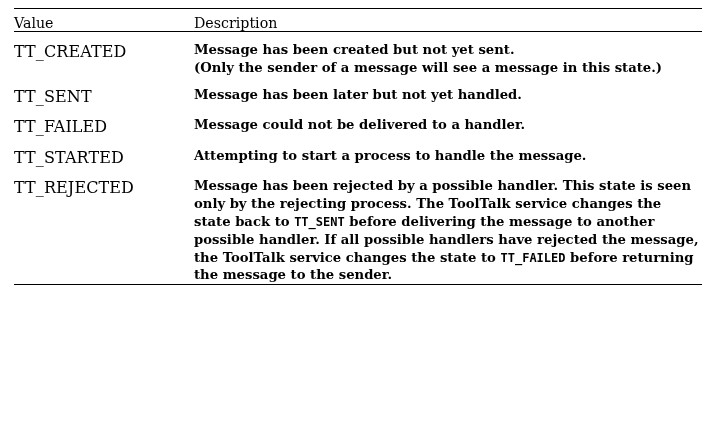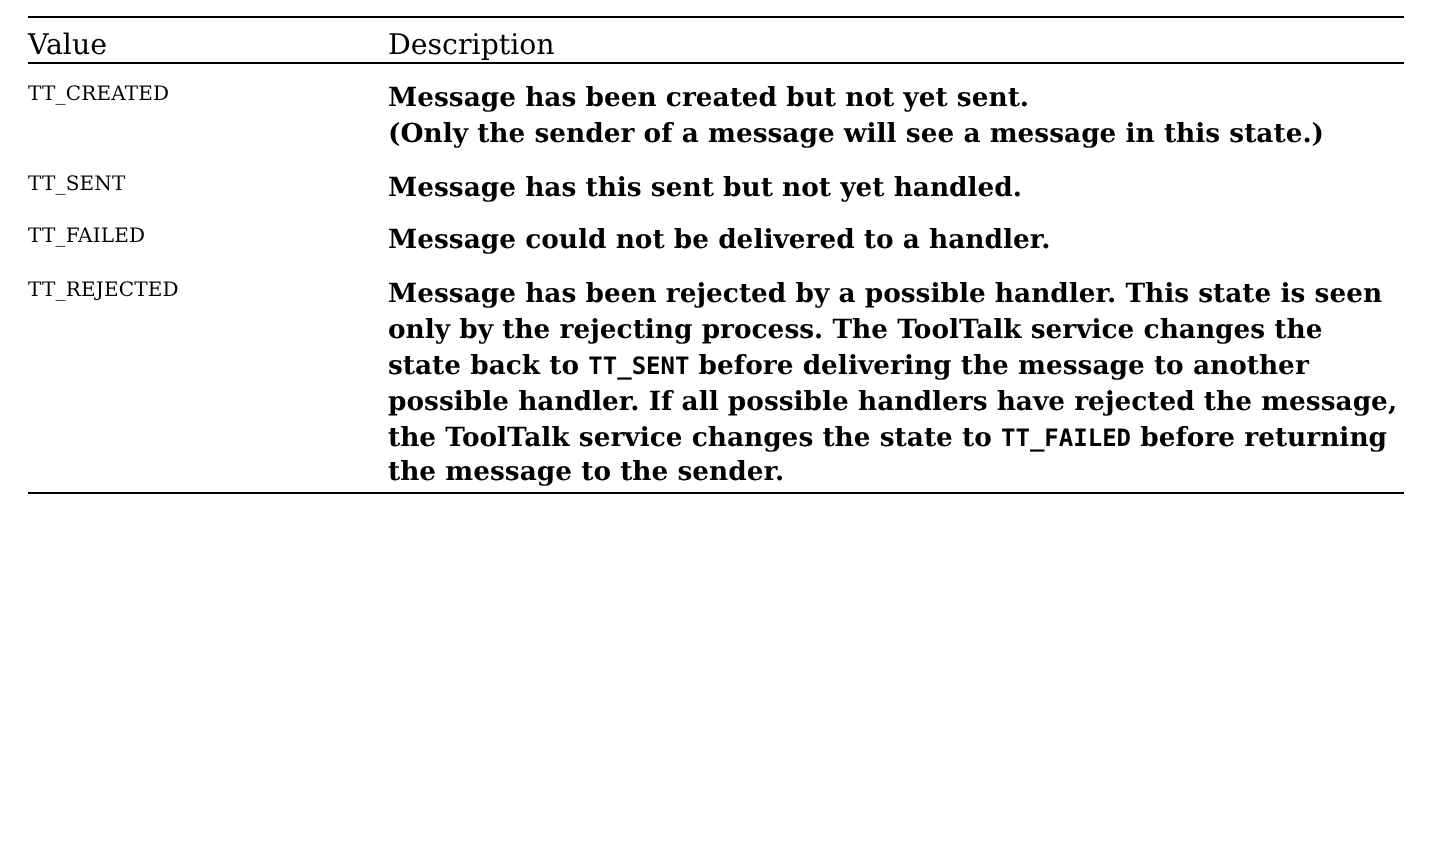--- a/index.html
+++ b/index.html
@@ -72,21 +72,21 @@
   .desc-line {
     display: block;
     font-weight: bold;
   }
   code, .mono {
     font-family: "DejaVu Sans Mono", monospace;
     font-size: 12px;
   }
   .val {
     font-family: "DejaVu Serif", serif;
-    font-size: 10px;
+    font-size: 16px;
     letter-spacing: 0.1px;
   }
 </style>
 </head>
 <body>
 
 <div class="page">
   <table class="spec">
     <tbody>
       <tr class="hdr-top">
@@ -106,33 +106,39 @@
         <td class="col-value val">TT_CREATED</td>
         <td>
           <span class="desc-line">Message has been created but not yet sent.</span>
           <span class="desc-line">(Only the sender of a message will see a message in this state.)</span>
         </td>
       </tr>
 
       <tr class="row-body">
         <td class="col-value val">TT_SENT</td>
         <td>
-          <span class="desc-line">Message has this sent but not yet handled.</span>
+          <span class="desc-line">Message has been later but not yet handled.</span>
         </td>
       </tr>
 
 
       <tr class="row-body">
         <td class="col-value val">TT_FAILED</td>
         <td>
           <span class="desc-line">Message could not be delivered to a handler.</span>
         </td>
       </tr>
 
 
+      <tr class="row-body">
+        <td class="col-value val">TT_STARTED</td>
+        <td>
+          <span class="desc-line">Attempting to start a process to handle the message.</span>
+        </td>
+      </tr>
 
       <tr class="row-body">
         <td class="col-value val">TT_REJECTED</td>
         <td>
           <span class="desc-line" id="rejected-desc">Message has been rejected by a possible handler. This state is seen only by the rejecting process. The ToolTalk service changes the state back to <code class="mono">TT_SENT</code> before delivering the message to another possible handler. If all possible handlers have rejected the message, the ToolTalk service changes the state to <code class="mono">TT_FAILED</code> before returning the message to the sender.</span>
         </td>
       </tr>
 
       <tr class="bottom-rule">
         <td class="col-value"></td>

